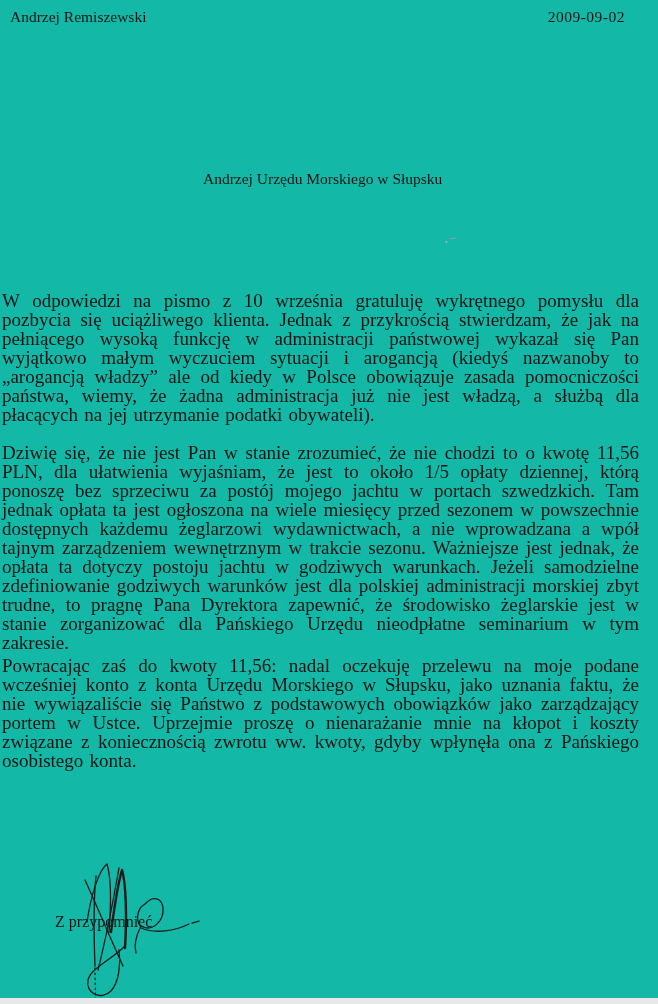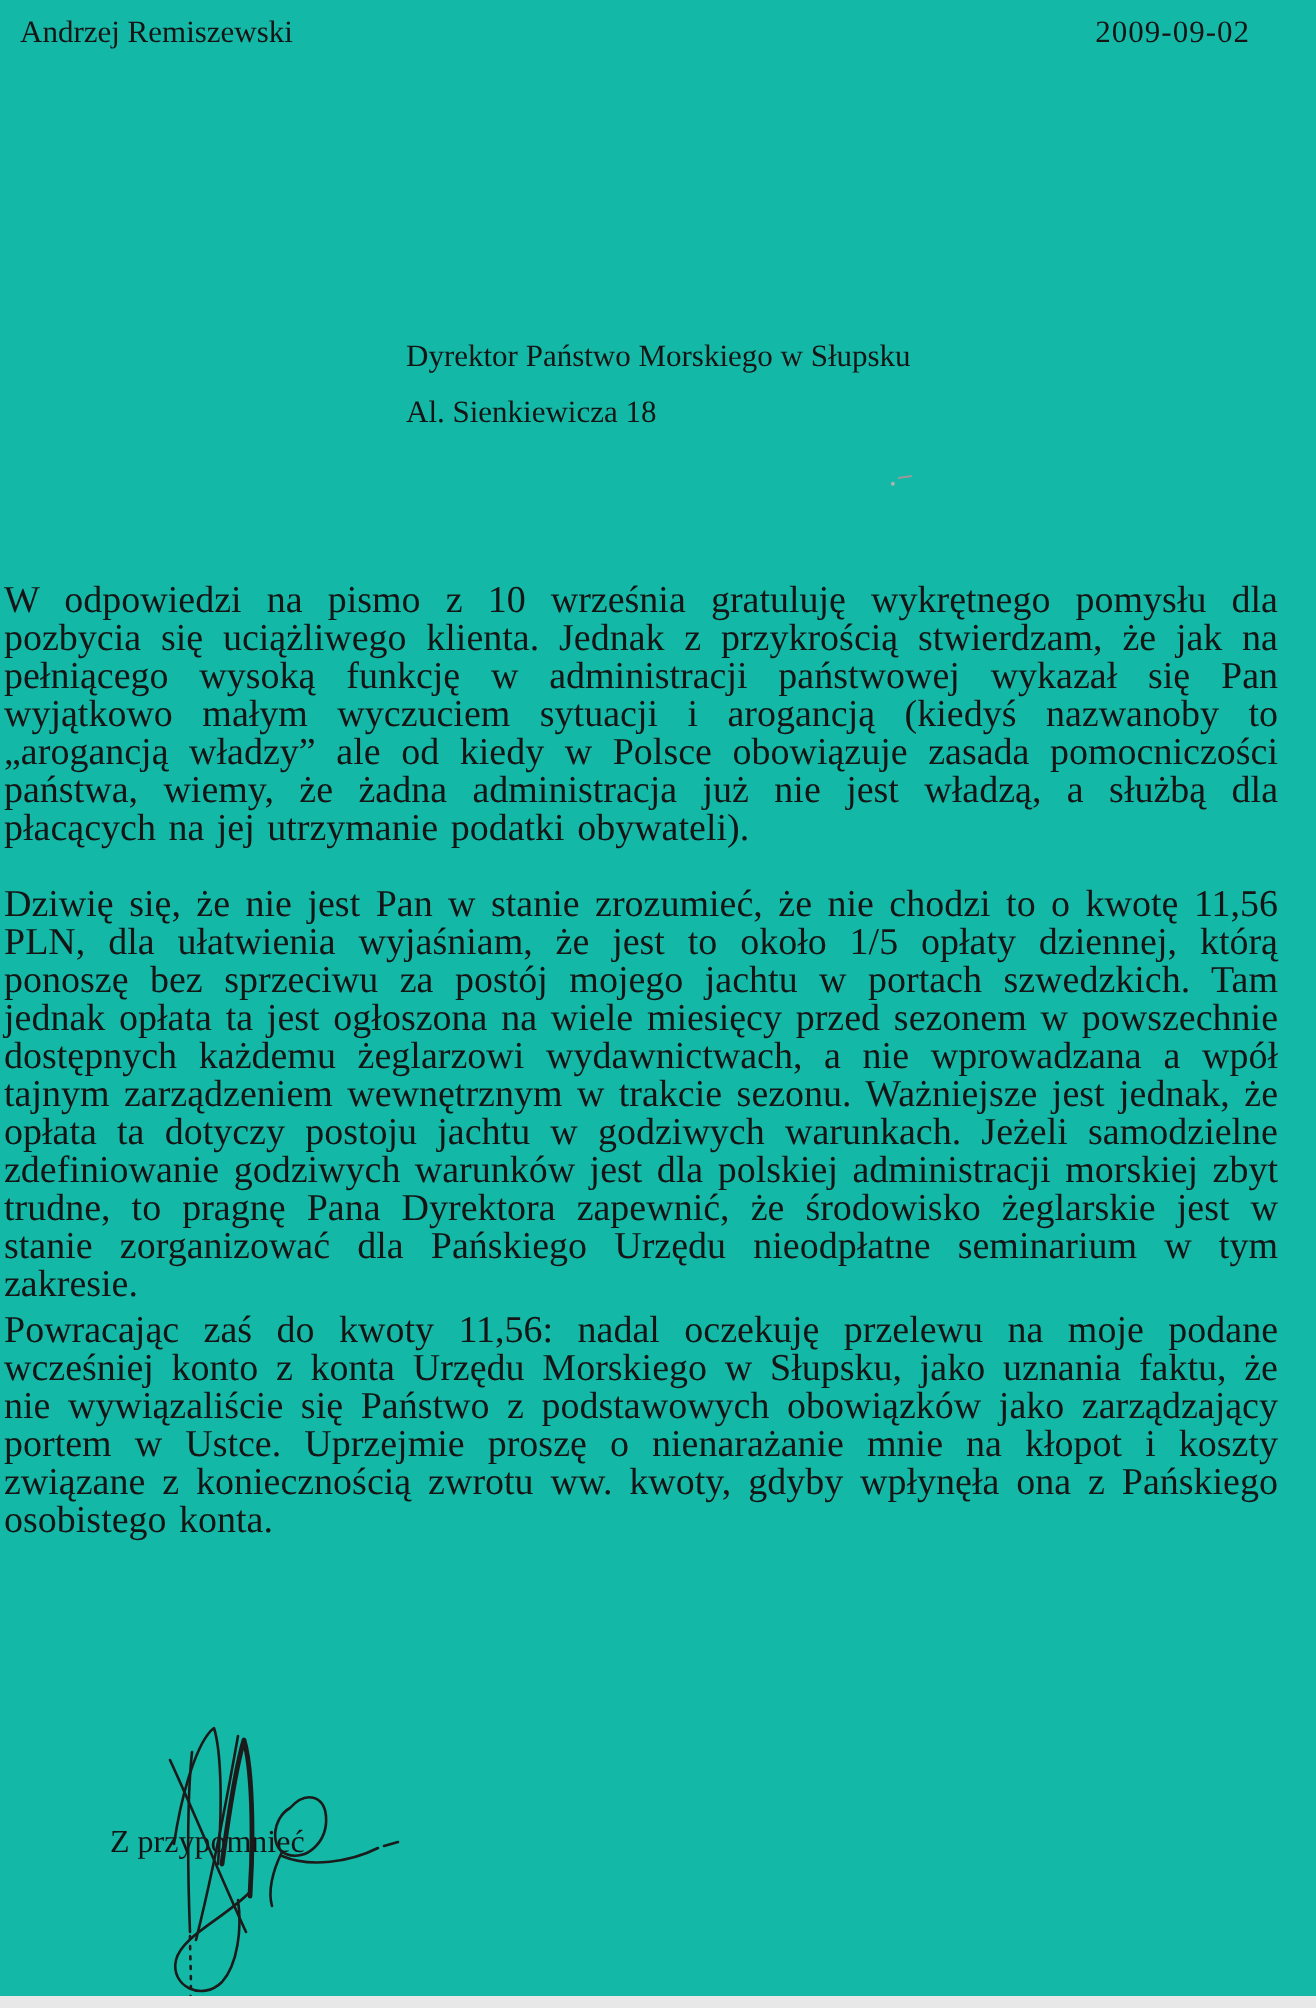--- a/index.html
+++ b/index.html
@@ -66,22 +66,21 @@
 </head>
 <body>
 
 <div class="page">
 
   <div class="header-sender">Andrzej Remiszewski</div>
 
   <div class="header-date">2009-09-02</div>
 
   <div class="recipient">
-    <div>Dyrektor Państwo Morskiego w Słupsku</div>
-    <div>Al. Sienkiewicza 18</div>
+    <div>Andrzej Urzędu Morskiego w Słupsku</div>
   </div>
 
   <div class="scan-artifact"></div>
 
   <p class="para p1">W odpowiedzi na pismo z 10 września gratuluję wykrętnego pomysłu dla pozbycia się uciążliwego klienta. Jednak z przykrością stwierdzam, że jak na pełniącego wysoką funkcję w administracji państwowej wykazał się Pan wyjątkowo małym wyczuciem sytuacji i arogancją (kiedyś nazwanoby to „arogancją władzy” ale od kiedy w Polsce obowiązuje zasada pomocniczości państwa, wiemy, że żadna administracja już nie jest władzą, a służbą dla płacących na jej utrzymanie podatki obywateli).</p>
 
   <p class="para p2">Dziwię się, że nie jest Pan w stanie zrozumieć, że nie chodzi to o kwotę 11,56 PLN, dla ułatwienia wyjaśniam, że jest to około 1/5 opłaty dziennej, którą ponoszę bez sprzeciwu za postój mojego jachtu w portach szwedzkich. Tam jednak opłata ta jest ogłoszona na wiele miesięcy przed sezonem w powszechnie dostępnych każdemu żeglarzowi wydawnictwach, a nie wprowadzana a wpół tajnym zarządzeniem wewnętrznym w trakcie sezonu. Ważniejsze jest jednak, że opłata ta dotyczy postoju jachtu w godziwych warunkach. Jeżeli samodzielne zdefiniowanie godziwych warunków jest dla polskiej administracji morskiej zbyt trudne, to pragnę Pana Dyrektora zapewnić, że środowisko żeglarskie jest w stanie zorganizować dla Pańskiego Urzędu nieodpłatne seminarium w tym zakresie.</p>
 
   <p class="para p3">Powracając zaś do kwoty 11,56: nadal oczekuję przelewu na moje podane wcześniej konto z konta Urzędu Morskiego w Słupsku, jako uznania faktu, że nie wywiązaliście się Państwo z podstawowych obowiązków jako zarządzający portem w Ustce. Uprzejmie proszę o nienarażanie mnie na kłopot i koszty związane z koniecznością zwrotu ww. kwoty, gdyby wpłynęła ona z Pańskiego osobistego konta.</p>
 

